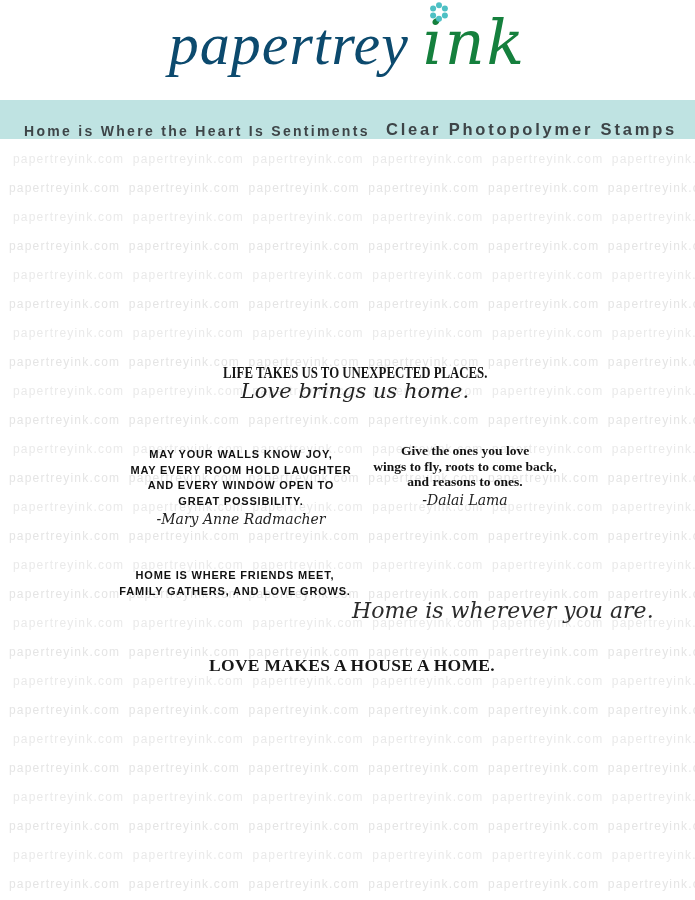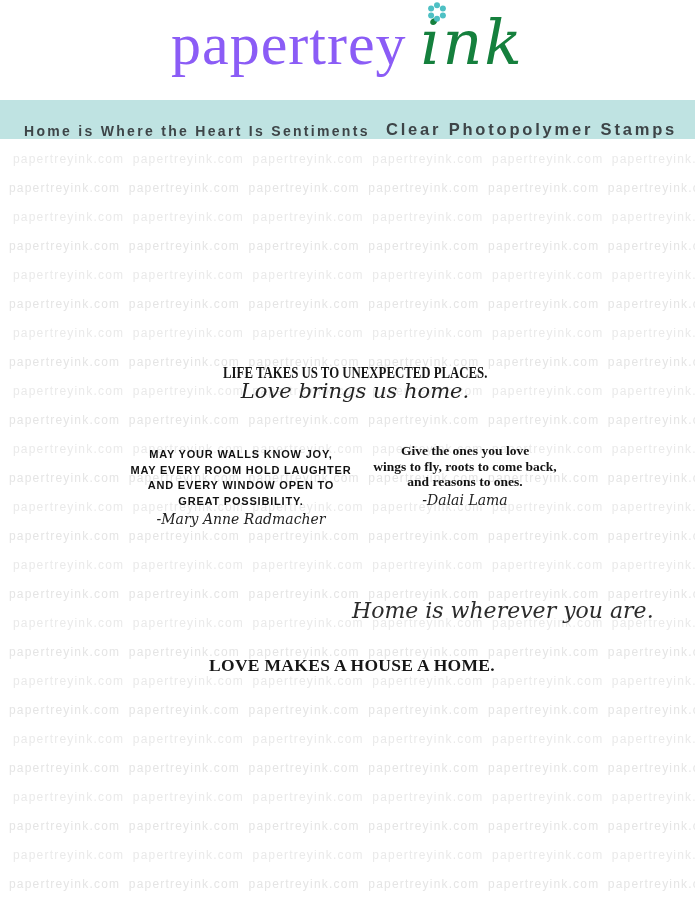--- a/index.html
+++ b/index.html
@@ -52,21 +52,21 @@
   .q6{top:655px;left:202px;width:300px;}
   .q6-caps{font-family:"Liberation Serif",serif;font-weight:bold;font-size:17.5px;
            letter-spacing:0.3px;white-space:nowrap;}
 </style>
 </head>
 <body>
 
 <div id="page">
 
   <div class="logo">
-    <span class="logo-main" style="color: #8b5cf6;">papertrey</span><span class="logo-accent" style="color: #15803d;">
+    <span class="logo-main" style="color: #0c4a6e; font-style: italic;">papertrey</span><span class="logo-accent" style="color: #15803d;">
       <svg class="logo-flower" viewBox="0 0 20 20">
         <g fill="#4ec0c4">
           <circle cx="10" cy="3.2" r="3"></circle>
           <circle cx="15.9" cy="6.6" r="3"></circle>
           <circle cx="15.9" cy="13.4" r="3"></circle>
           <circle cx="10" cy="16.8" r="3"></circle>
           <circle cx="4.1" cy="13.4" r="3"></circle>
           <circle cx="4.1" cy="6.6" r="3"></circle>
         </g>
         <circle cx="10" cy="10" r="2.4" fill="#ffffff"></circle>
@@ -121,20 +121,24 @@
     <div class="attribution">-Mary Anne Radmacher</div>
   </div>
 
   <div class="stamp q3">
     <div class="serif-lines">Give the ones you love</div>
     <div class="serif-lines">wings to fly, roots to come back,</div>
     <div class="serif-lines">and reasons to ones.</div>
     <div class="attribution">-Dalai Lama</div>
   </div>
 
+  <div class="stamp q4">
+    <div class="caps-sans">HOME IS WHERE FRIENDS MEET,</div>
+    <div class="caps-sans">FAMILY GATHERS, AND LOVE GROWS.</div>
+  </div>
 
   <div class="stamp q5">
     <div class="q5-script">Home is wherever you are.</div>
   </div>
 
   <div class="stamp q6">
     <div class="q6-caps">LOVE MAKES A HOUSE A HOME.</div>
   </div>
 
 </div>

